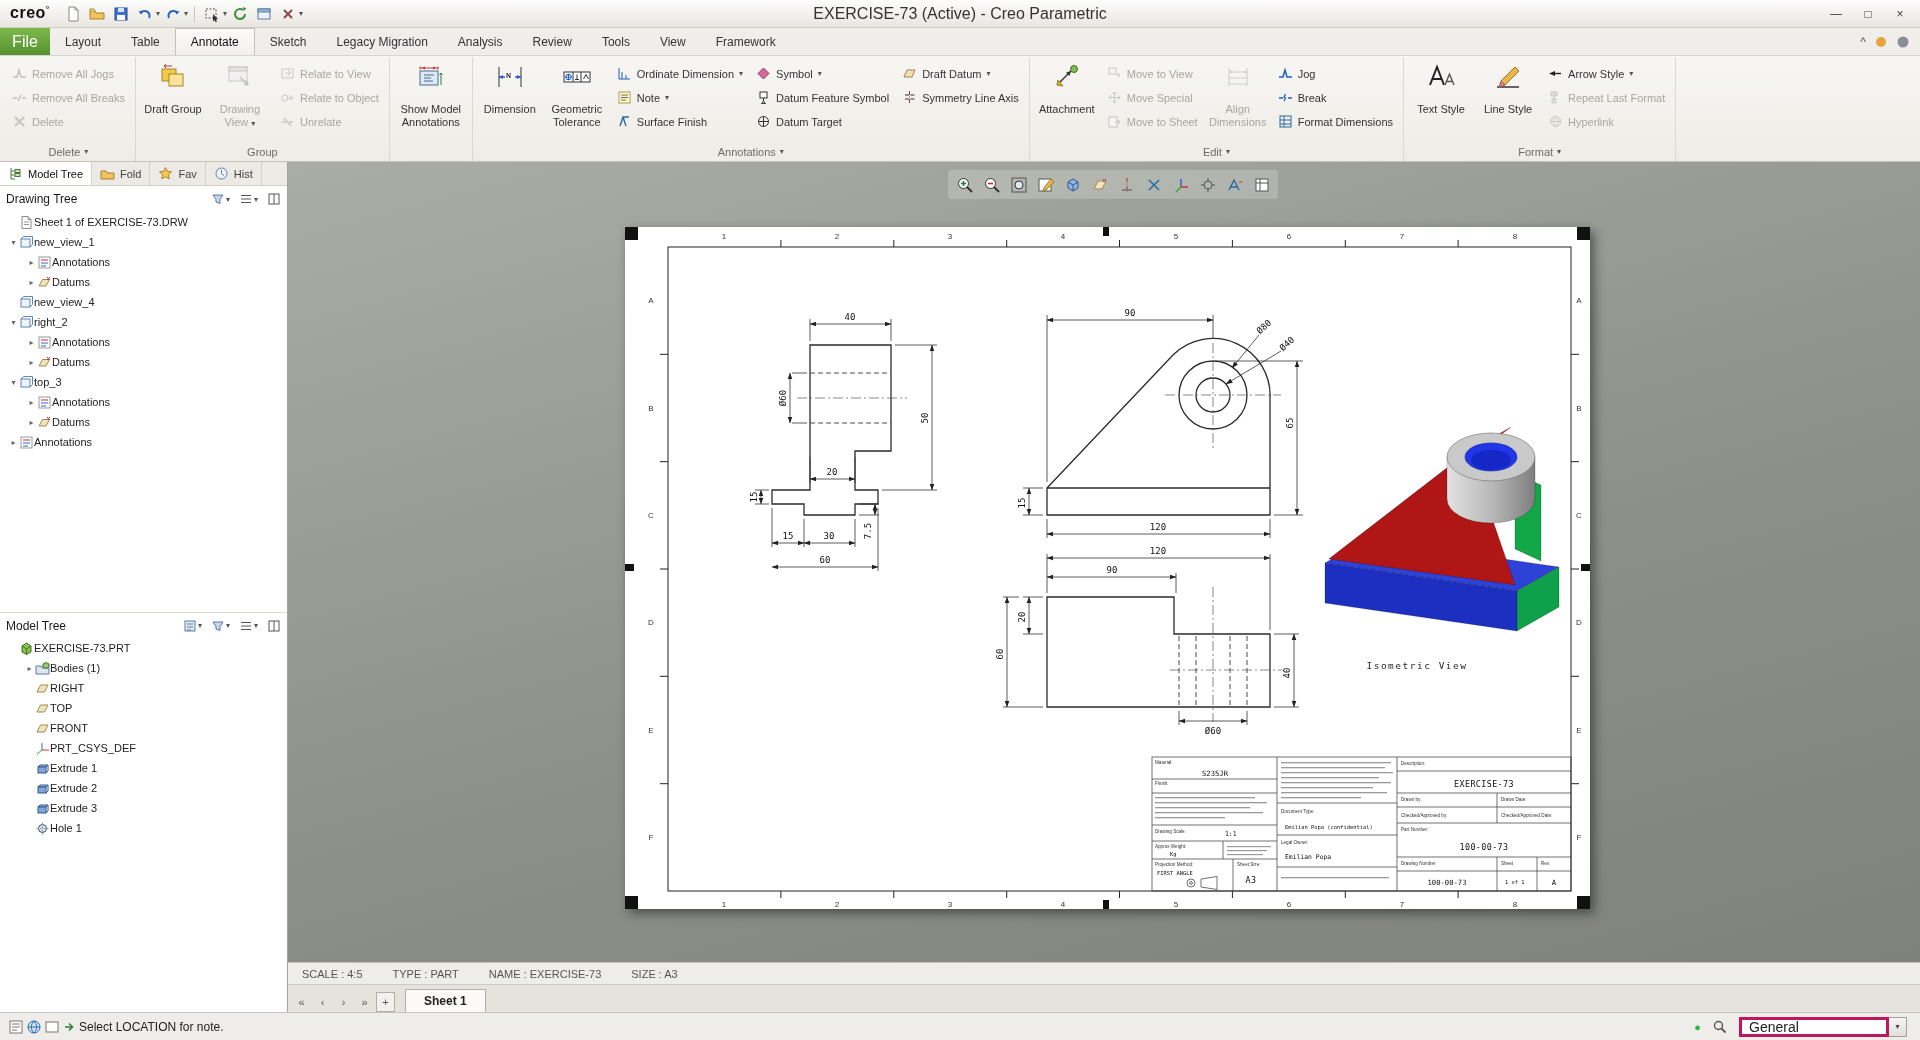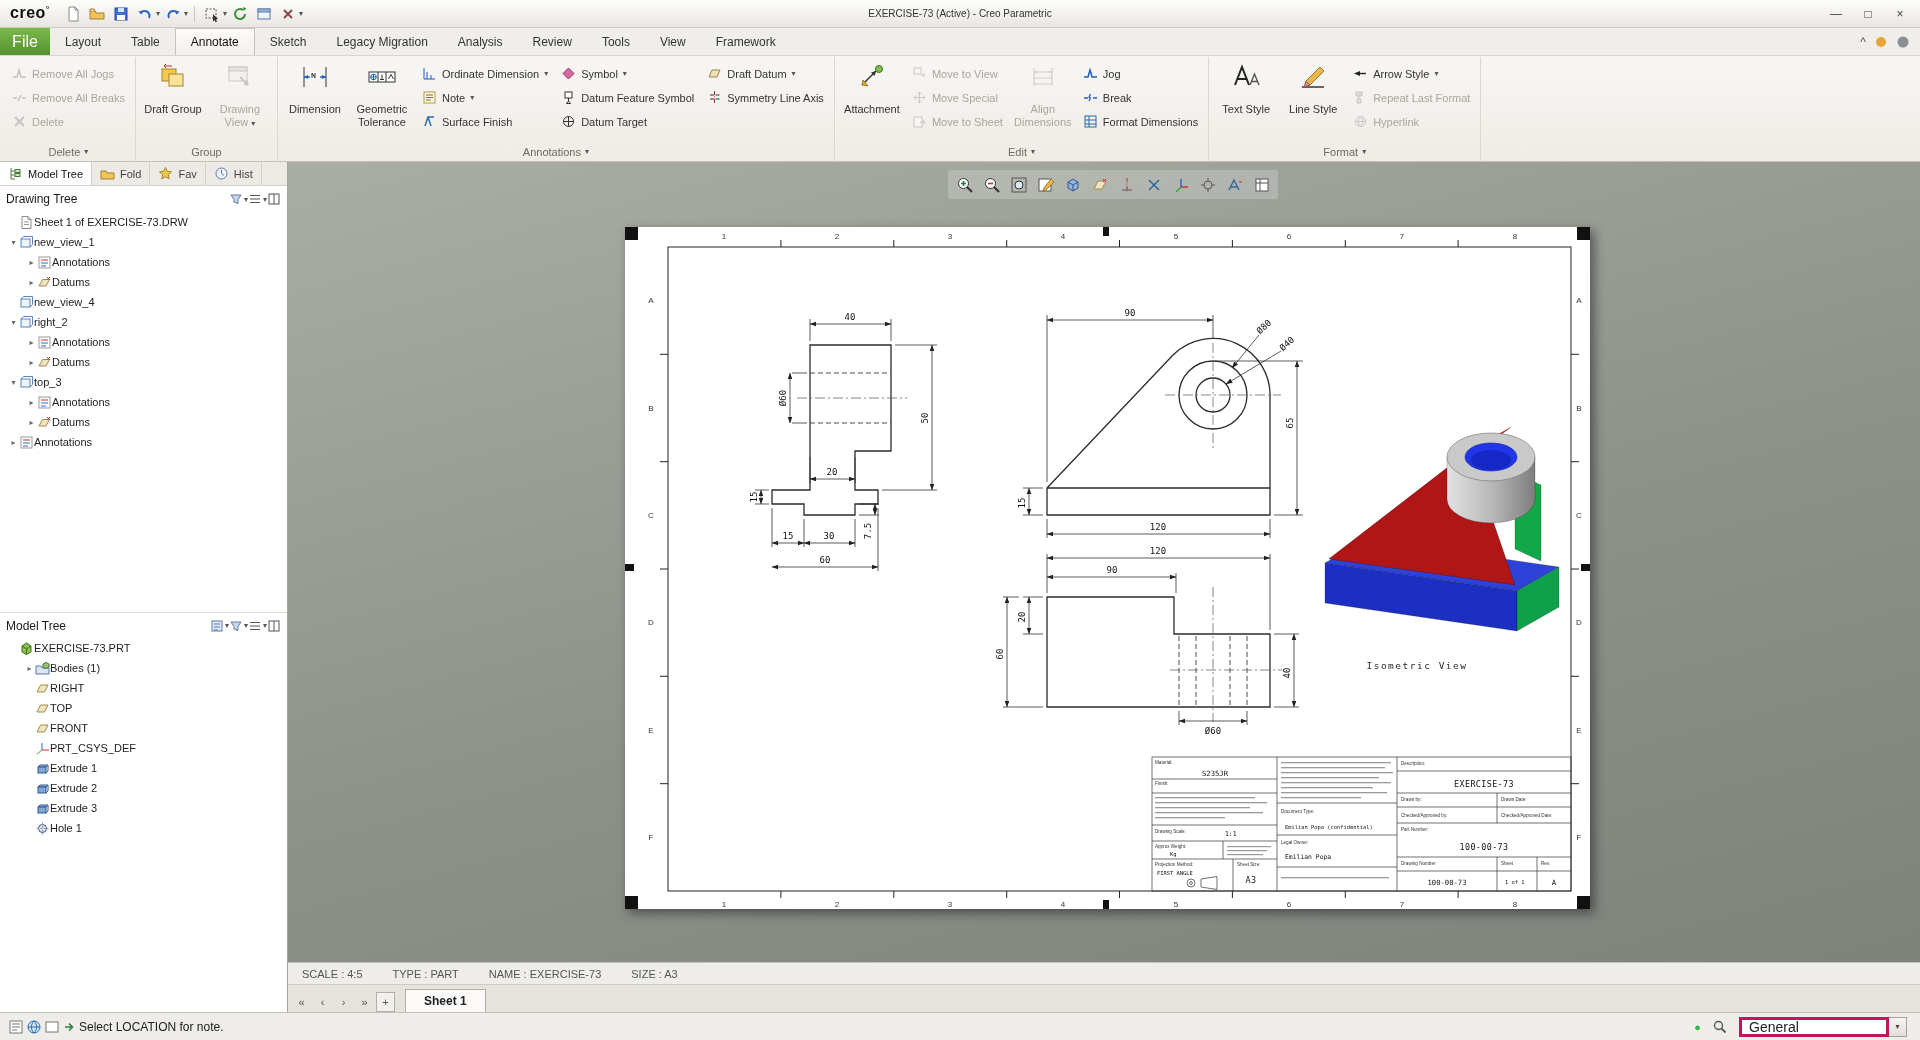--- a/index.html
+++ b/index.html
@@ -6,21 +6,21 @@
 html,body{width:1920px;height:1040px;overflow:hidden;font-family:"Liberation Sans",sans-serif;font-size:12px;color:#222;background:#d4d0c8}
 .app{position:relative;width:1920px;height:1040px;background:#efedea}
 svg{display:block}
 
 .titlebar{position:absolute;left:0;top:0;right:0;height:28px;background:linear-gradient(#fdfdfc,#e9e6e1);border-bottom:1px solid #cfccc6;display:flex;align-items:center;padding:0 4px;gap:2px;z-index:30}
 .brand{font-weight:bold;font-size:16px;letter-spacing:.5px;padding:0 10px 0 6px;color:#111}
 .brand .sup{font-size:9px;vertical-align:super;color:#333}
 .qbtn{width:22px;height:22px;display:flex;align-items:center;justify-content:center;border-radius:2px}
 .qsep{width:1px;height:16px;background:#c9c5bf;margin:0 4px}
 .carets{font-size:8px;color:#555;margin-left:-2px}
-.win-title{position:absolute;left:300px;right:300px;text-align:center;font-size:10px;color:#333;pointer-events:none}
+.win-title{position:absolute;left:300px;right:300px;text-align:center;font-size:16px;color:#333;pointer-events:none}
 .win-ctrl{margin-left:auto;display:flex;z-index:2}
 .wbtn{width:32px;height:22px;display:flex;align-items:center;justify-content:center;color:#444;font-size:12px}
 
 .tabrow{position:absolute;left:0;top:28px;right:0;height:28px;background:#f0eeea;border-bottom:1px solid #d8d4ce;display:flex;align-items:stretch;z-index:29}
 .file-tab{width:50px;background:linear-gradient(#7cb94b,#55912e);color:#fff;display:flex;align-items:center;justify-content:center;font-size:16px}
 .rtab{padding:0 15px;display:flex;align-items:center;color:#333;font-size:12px}
 .rtab.active{background:linear-gradient(#fcfbf9,#f2efeb);border:1px solid #c6c2bb;border-bottom:none;color:#111}
 .tabrow-right{margin-left:auto;display:flex;align-items:center;gap:8px;padding-right:10px;color:#555}
 
 .ribbon{position:absolute;left:0;top:56px;right:0;height:106px;background:linear-gradient(#f8f6f3,#efece7);border-bottom:1px solid #c6c2bb;display:flex;padding:1px 2px 0 2px;z-index:28}
@@ -31,21 +31,21 @@
 .smallcol{display:flex;flex-direction:column;gap:1px;padding-top:3px}
 .smallbtn{height:23px;display:flex;align-items:center;gap:5px;padding:0 5px;font-size:11px;white-space:nowrap;border-radius:2px;color:#333}
 .dis{color:#a9a59e !important}
 .dis svg{opacity:.4;filter:grayscale(1)}
 .dd{color:#555;font-size:8px}
 
 .navigator{position:absolute;left:0;top:162px;width:288px;height:850px;background:#fff;border-right:1px solid #a8a49d;display:flex;flex-direction:column;z-index:20}
 .nav-tabs{height:24px;background:#edeae5;display:flex;align-items:stretch;border-bottom:1px solid #d5d1ca;font-size:11px;flex:0 0 24px}
 .ntab{display:flex;align-items:center;gap:5px;padding:0 8px;border-right:1px solid #d5d1ca;color:#444}
 .ntab.active{background:#fff;color:#111}
-.tree-hd{height:26px;display:flex;align-items:center;gap:0;padding:0 6px;font-size:12px;color:#1a1a1a;flex:0 0 26px}
+.tree-hd{height:26px;display:flex;align-items:center;gap:9px;padding:0 6px;font-size:12px;color:#1a1a1a;flex:0 0 26px}
 .tree-hd .sp{flex:1}
 .hd-ico{display:flex;align-items:center;gap:1px;color:#555}
 .tree{font-size:11px}
 .trow{height:20px;display:flex;align-items:center;white-space:nowrap;color:#222}
 .exp{width:11px;color:#666;font-size:8px;text-align:center;flex:0 0 11px}
 .ticon{width:15px;height:15px;flex:0 0 15px}
 .dt-area{height:400px;overflow:hidden}
 
 .canvas{position:absolute;left:288px;top:162px;width:1632px;height:800px;background:linear-gradient(165deg,#a9ada5 0%,#8d918a 55%,#7e827b 100%);overflow:hidden;z-index:10}
 .gtoolbar{position:absolute;left:660px;top:8px;display:flex;gap:2px;padding:2px 4px;background:rgba(250,250,248,.22);border-radius:3px}
@@ -211,26 +211,65 @@
           <span>Draft Group</span>
         </div>
         <div class="bigbtn dis">
           <svg width="28" height="28" viewBox="0 0 28 28">
               <rect x="3" y="4" width="18" height="14" fill="#eee" stroke="#888"></rect>
               <rect x="3" y="4" width="18" height="4" fill="#ccc" stroke="#888"></rect>
               <path d="M14,14 l8,8 M22,22 l-4,-1 M22,22 l-1,-4" stroke="#777" fill="none" stroke-width="1.6"></path>
             </svg>
           <span><span>Drawing View</span> <span class="dd">▾</span></span>
         </div>
+        <div class="smallcol">
+          <div class="smallbtn dis">
+            <svg width="15" height="15" viewBox="0 0 15 15">
+                <rect x="2" y="3" width="11" height="9" fill="none" stroke="#888"></rect>
+                <path d="M5,7 h6 M8,4.5 l3,2.5 -3,2.5" fill="none" stroke="#888"></path>
+              </svg>
+            <span>Relate to View</span>
+          </div>
+          <div class="smallbtn dis">
+            <svg width="15" height="15" viewBox="0 0 15 15">
+                <circle cx="5" cy="8" r="3" fill="none" stroke="#888"></circle>
+                <path d="M7,8 h6 M10,5.5 l3,2.5 -3,2.5" fill="none" stroke="#888"></path>
+              </svg>
+            <span>Relate to Object</span>
+          </div>
+          <div class="smallbtn dis">
+            <svg width="15" height="15" viewBox="0 0 15 15">
+                <path d="M2,8 h4 M9,8 h4 M4,4 l7,8" fill="none" stroke="#888" stroke-width="1.4"></path>
+              </svg>
+            <span>Unrelate</span>
+          </div>
+        </div>
       </div>
       <div class="rg-label">
           <span>Group</span>
         </div>
     </div>
 
+    <div class="rgroup">
+      <div class="rg-body">
+        <div class="bigbtn" style="width:72px">
+          <svg width="30" height="28" viewBox="0 0 30 28">
+              <rect x="4" y="8" width="18" height="14" fill="#dfe9f5" stroke="#4a6a93"></rect>
+              <path d="M4,5 h18 M4,3.5 v3 M22,3.5 v3" stroke="#b33" fill="none"></path>
+              <path d="M6,5 l3,-1.5 v3z M20,5 l-3,-1.5 v3z" fill="#b33"></path>
+              <path d="M25,10 v12 M23.5,12 l1.5,-2 1.5,2" stroke="#2a7f3f" fill="none"></path>
+              <path d="M8,12 h10 M8,15 h7 M8,18 h9" stroke="#4a6a93"></path>
+            </svg>
+          <span>Show Model Annotations</span>
+        </div>
+      </div>
+      <div class="rg-label">
+          <span></span>
+        </div>
+    </div>
 
     <div class="rgroup">
       <div class="rg-body">
         <div class="bigbtn">
           <svg width="30" height="28" viewBox="0 0 30 28">
               <path d="M4,4 V24 M26,4 V24" stroke="#333"></path>
               <path d="M4,14 H26" stroke="#1f5fbf" stroke-width="1.4"></path>
               <path d="M4,14 l4,-2 v4z M26,14 l-4,-2 v4z" fill="#1f5fbf"></path>
               <rect x="10" y="9" width="10" height="7" fill="#fff"></rect>
               <path d="M12,15 v-5 l3,5 v-5" stroke="#333" fill="none"></path>

